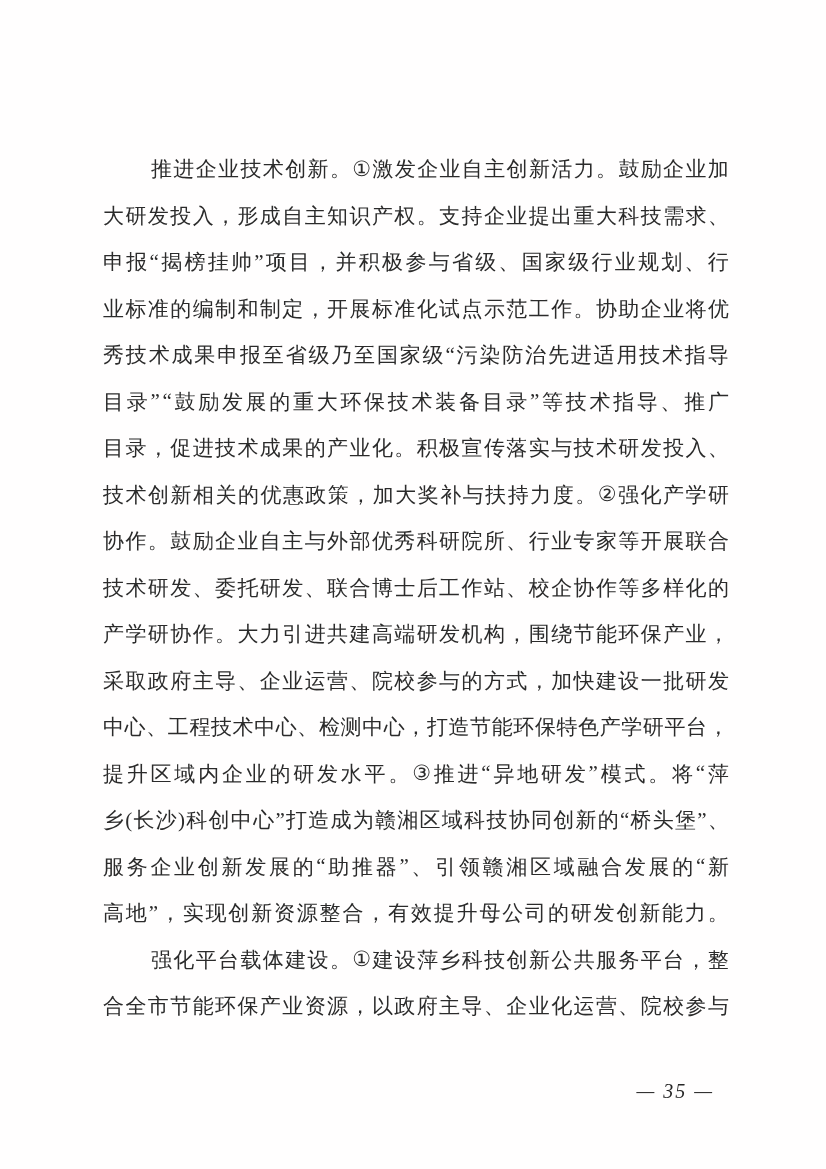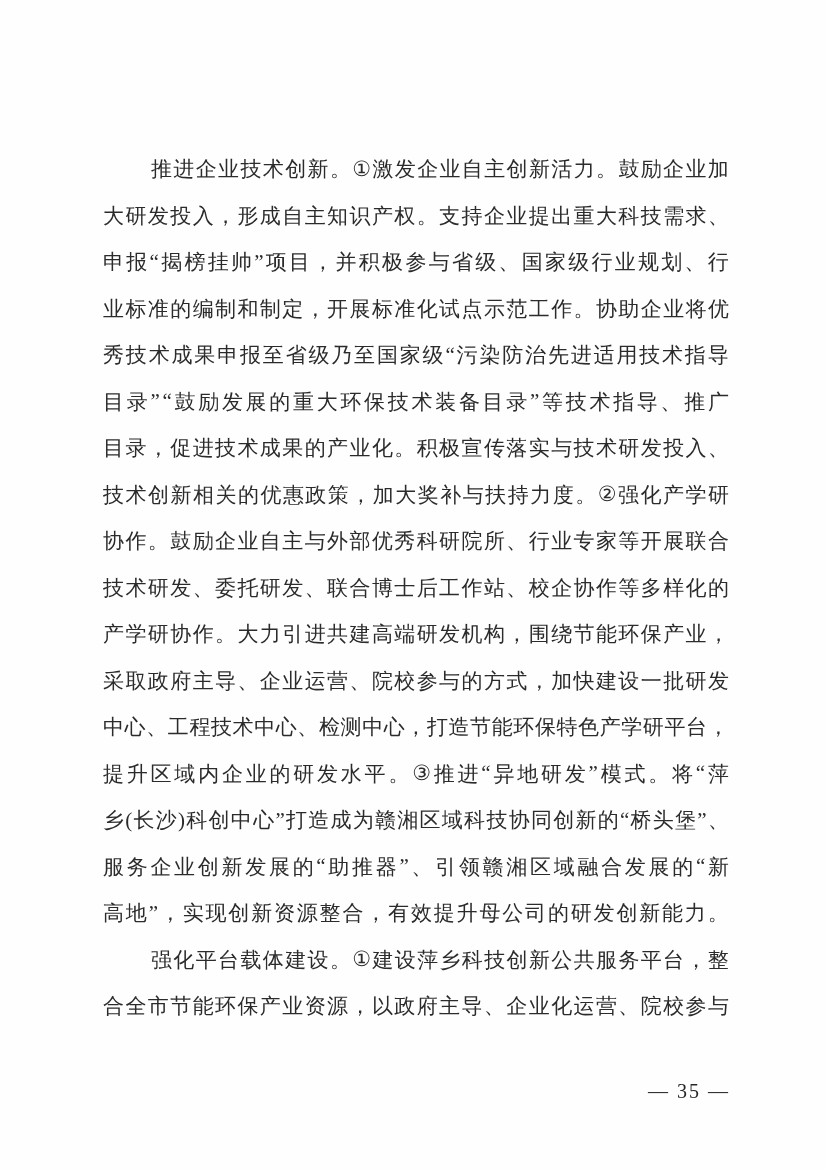--- a/index.html
+++ b/index.html
@@ -37,24 +37,25 @@
   }
   .line span {
     display: inline-block;
   }
   .paragraph .line:first-child {
     padding-left: 48px; 
   }
   .page-number {
     position: absolute;
     top: 1080px;
-    right: 96px;
+    right: 112px;
     font-size: 20px;
     letter-spacing: 2px;
     color: #262626;
+    font-style: italic;
   }
 </style>
 </head>
 <body>
 
 <div class="page">
 
   <div class="doc-body">
     <div class="paragraph">
         <div class="line">

